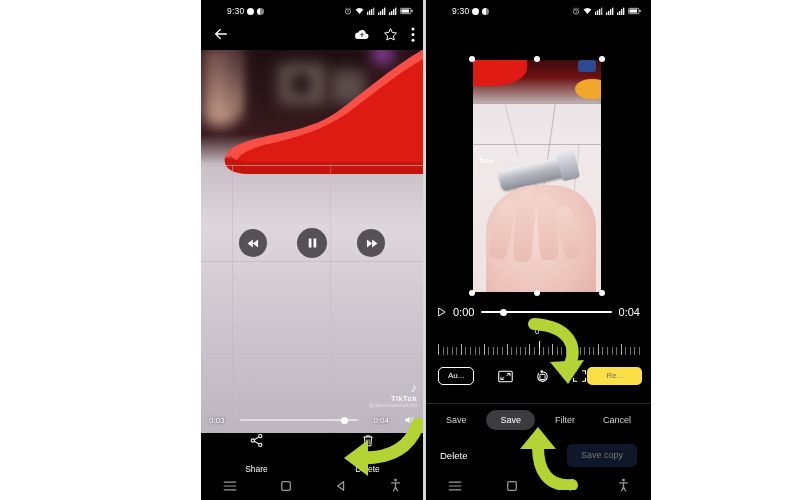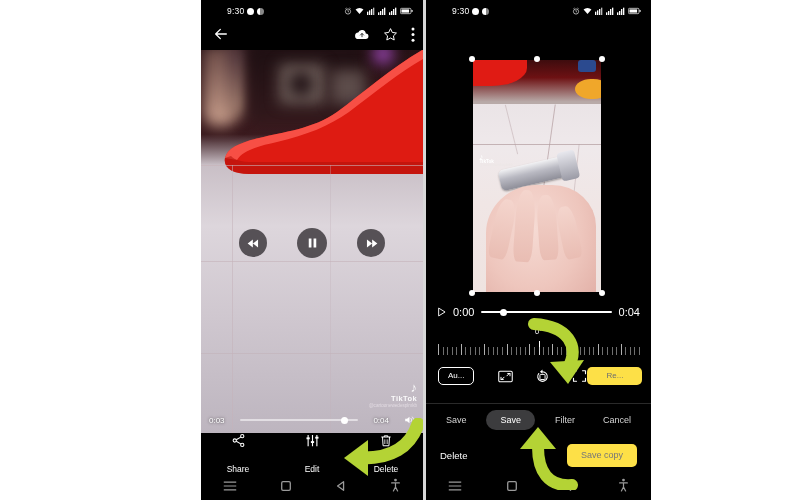--- a/index.html
+++ b/index.html
@@ -131,21 +131,21 @@
 
   .tabsep{position:absolute;left:0;top:403px;width:100%;height:1px;background:#2a2a2a;}
   .tabrow{position:absolute;left:0;top:406px;width:100%;height:28px;display:flex;
     align-items:center;justify-content:space-around;padding:0 6px;box-sizing:border-box;}
   .tab{color:#d4d4d4;font-size:9px;padding:5px 8px;border-radius:12px;white-space:nowrap;}
   .tab.active{background:#3c3c3e;color:#fff;padding:5px 14px;}
 
   .bottomrow{position:absolute;left:0;top:440px;width:100%;height:30px;display:flex;
     align-items:center;justify-content:space-between;padding:0 14px;box-sizing:border-box;}
   .cancel{color:#fff;font-size:9.5px;}
-  .savecopy{background:#fde047;color:#767678;font-size:9px;border-radius:5px;padding:7px 14px;line-height:1;}
+  .savecopy{background:#0f172a;color:#767678;font-size:9px;border-radius:5px;padding:7px 14px;line-height:1;}
 
   
   .arrow{position:absolute;z-index:60;pointer-events:none;}
 </style>
 </head>
 <body>
 
 <div class="stage">
 
   <div class="phone" id="phone-left">
@@ -290,29 +290,20 @@
 
     <div class="actionbar">
       <div class="act">
         <svg width="15" height="15" viewBox="0 0 24 24">
             <circle cx="18" cy="5" r="2.6" fill="none" stroke="#fff" stroke-width="1.7"></circle>
             <circle cx="6" cy="12" r="2.6" fill="none" stroke="#fff" stroke-width="1.7"></circle>
             <circle cx="18" cy="19" r="2.6" fill="none" stroke="#fff" stroke-width="1.7"></circle>
             <path d="M8.4 10.8l7.2-4.2M8.4 13.2l7.2 4.2" stroke="#fff" stroke-width="1.7"></path>
           </svg>
         <span>Share</span>
-      </div>
-      <div class="act">
-        <svg width="15" height="15" viewBox="0 0 24 24">
-            <path d="M5 3v18M12 3v18M19 3v18" stroke="#fff" stroke-width="1.8"></path>
-            <rect x="2.4" y="7" width="5.2" height="3" fill="#fff"></rect>
-            <rect x="9.4" y="13" width="5.2" height="3" fill="#fff"></rect>
-            <rect x="16.4" y="6" width="5.2" height="3" fill="#fff"></rect>
-          </svg>
-        <span>Edit</span>
       </div>
       <div class="act">
         <svg width="14" height="15" viewBox="0 0 24 24">
             <path d="M4 6h16M9 6V4h6v2M6 6l1 15h10l1-15" fill="none" stroke="#fff" stroke-width="1.7" stroke-linejoin="round"></path>
             <path d="M10 10v8M14 10v8" stroke="#fff" stroke-width="1.4"></path>
           </svg>
         <span>Delete</span>
       </div>
     </div>
 

